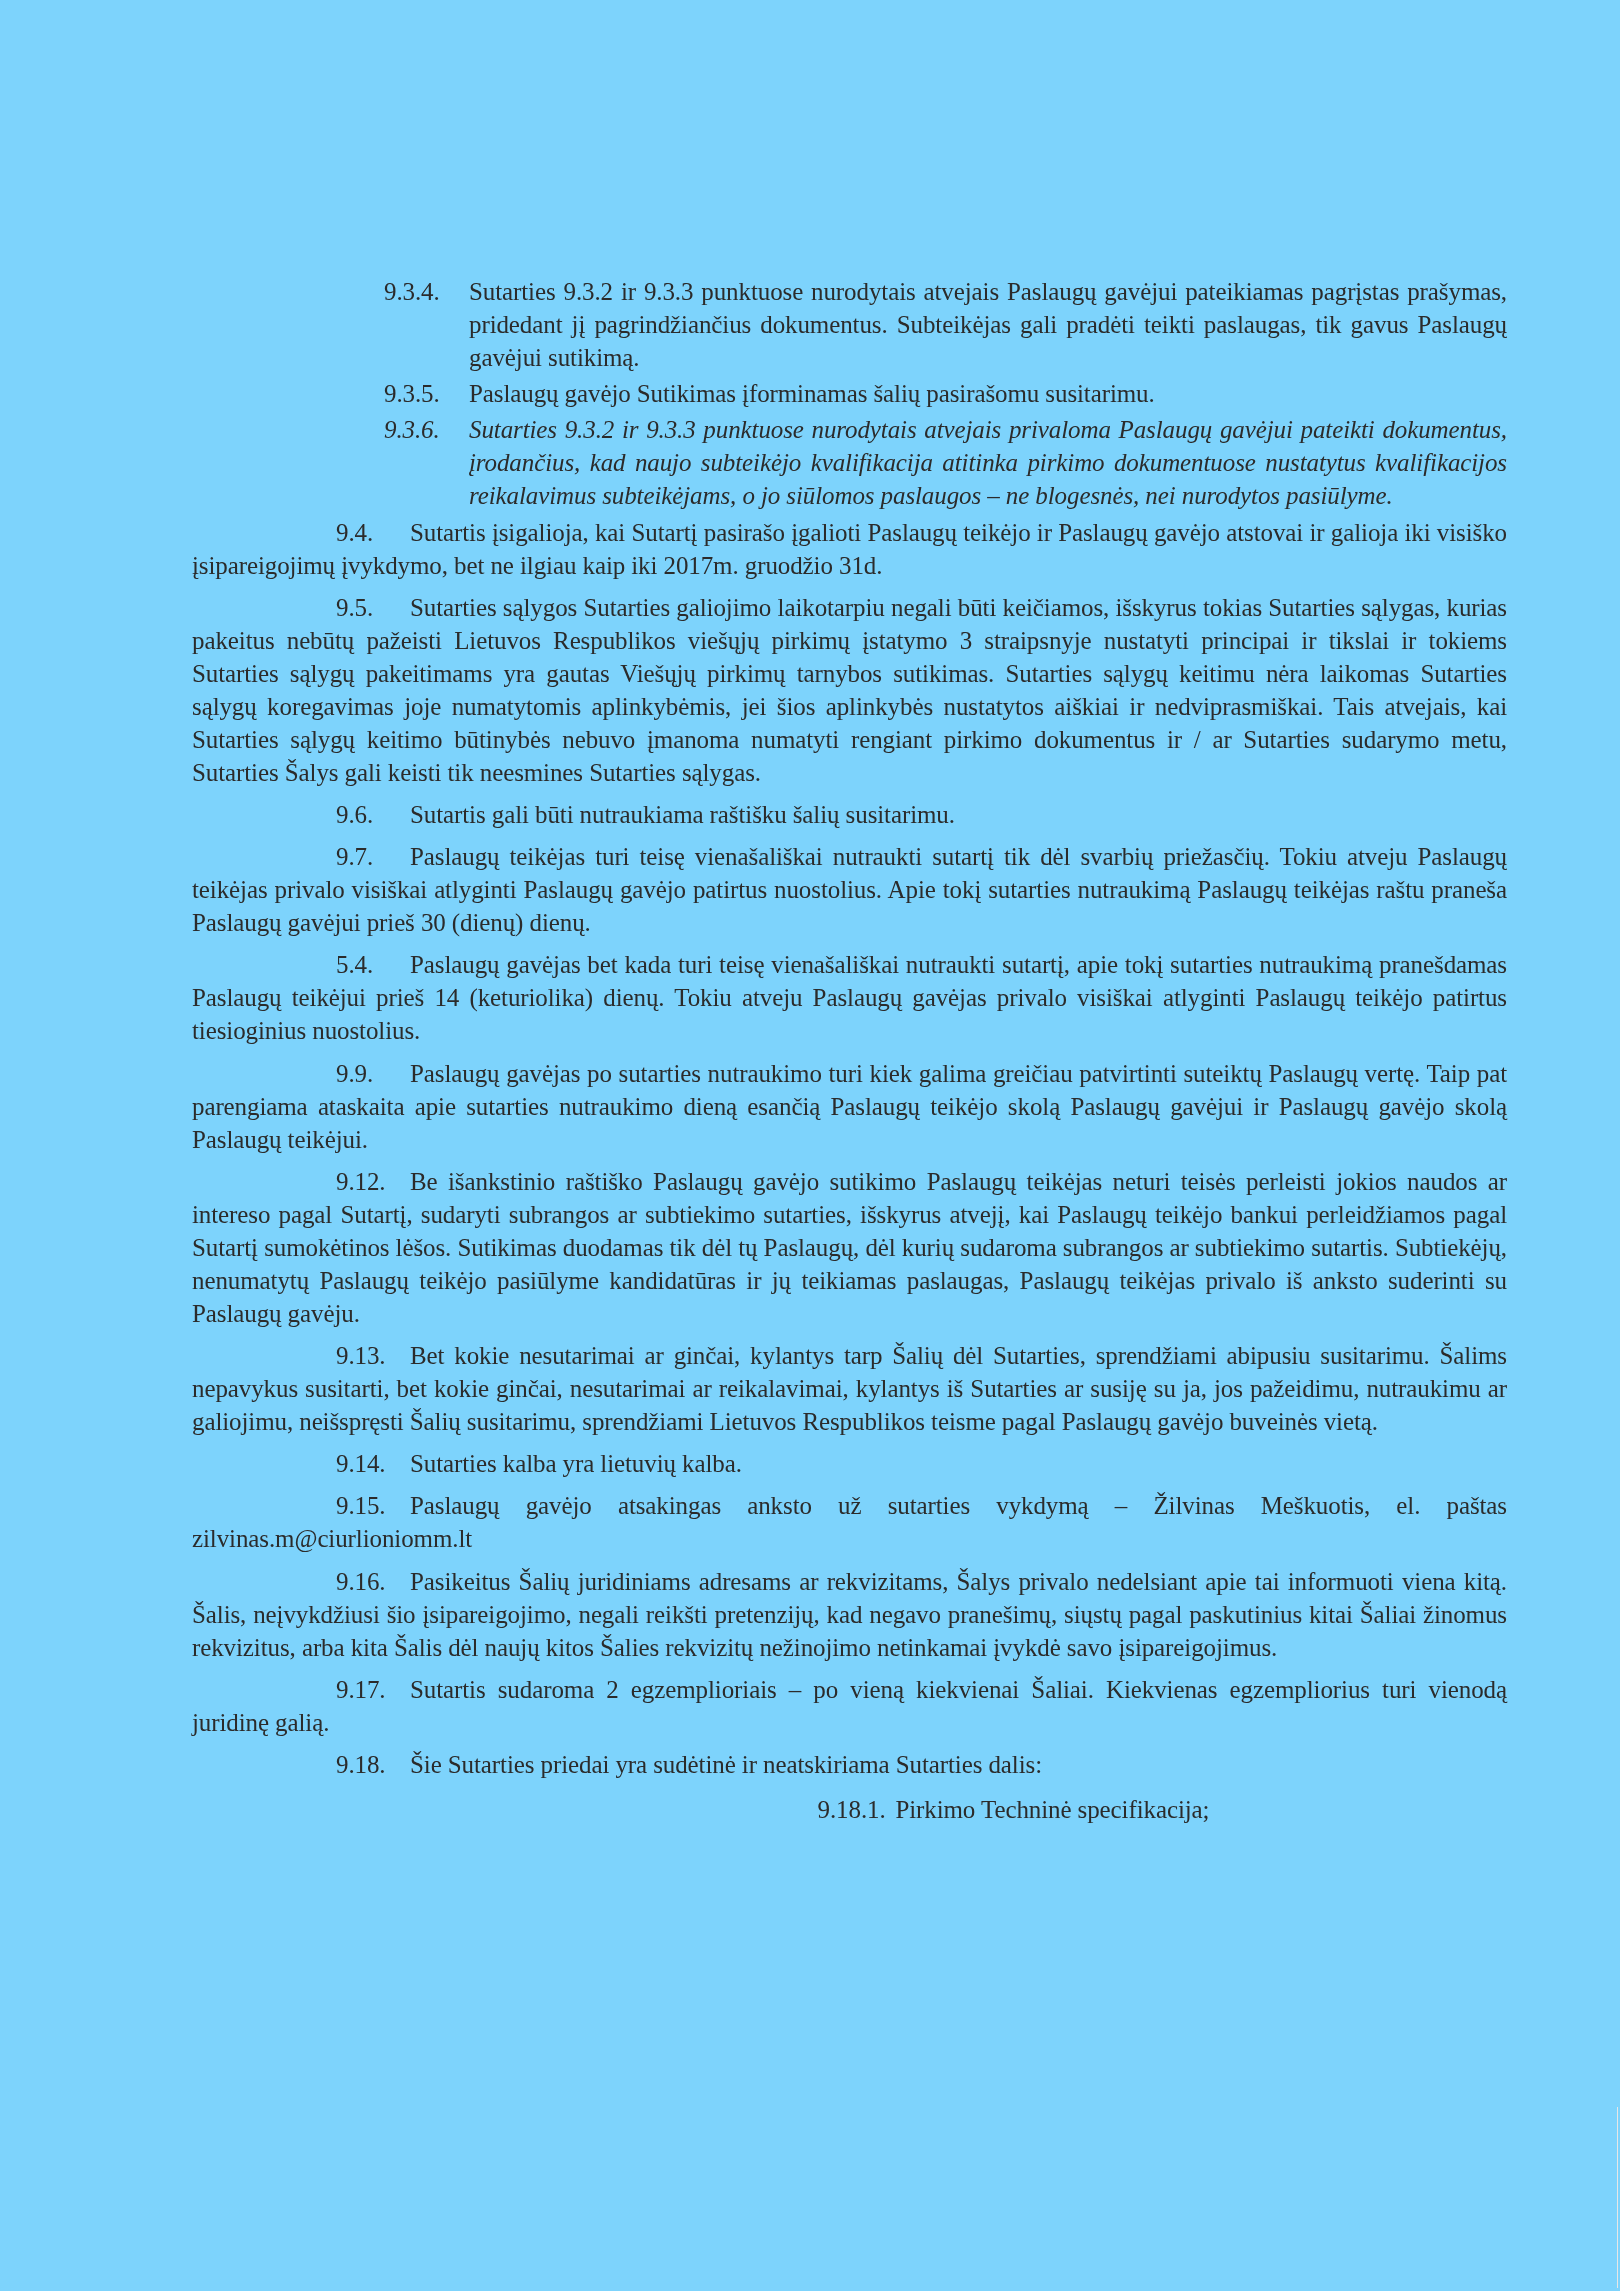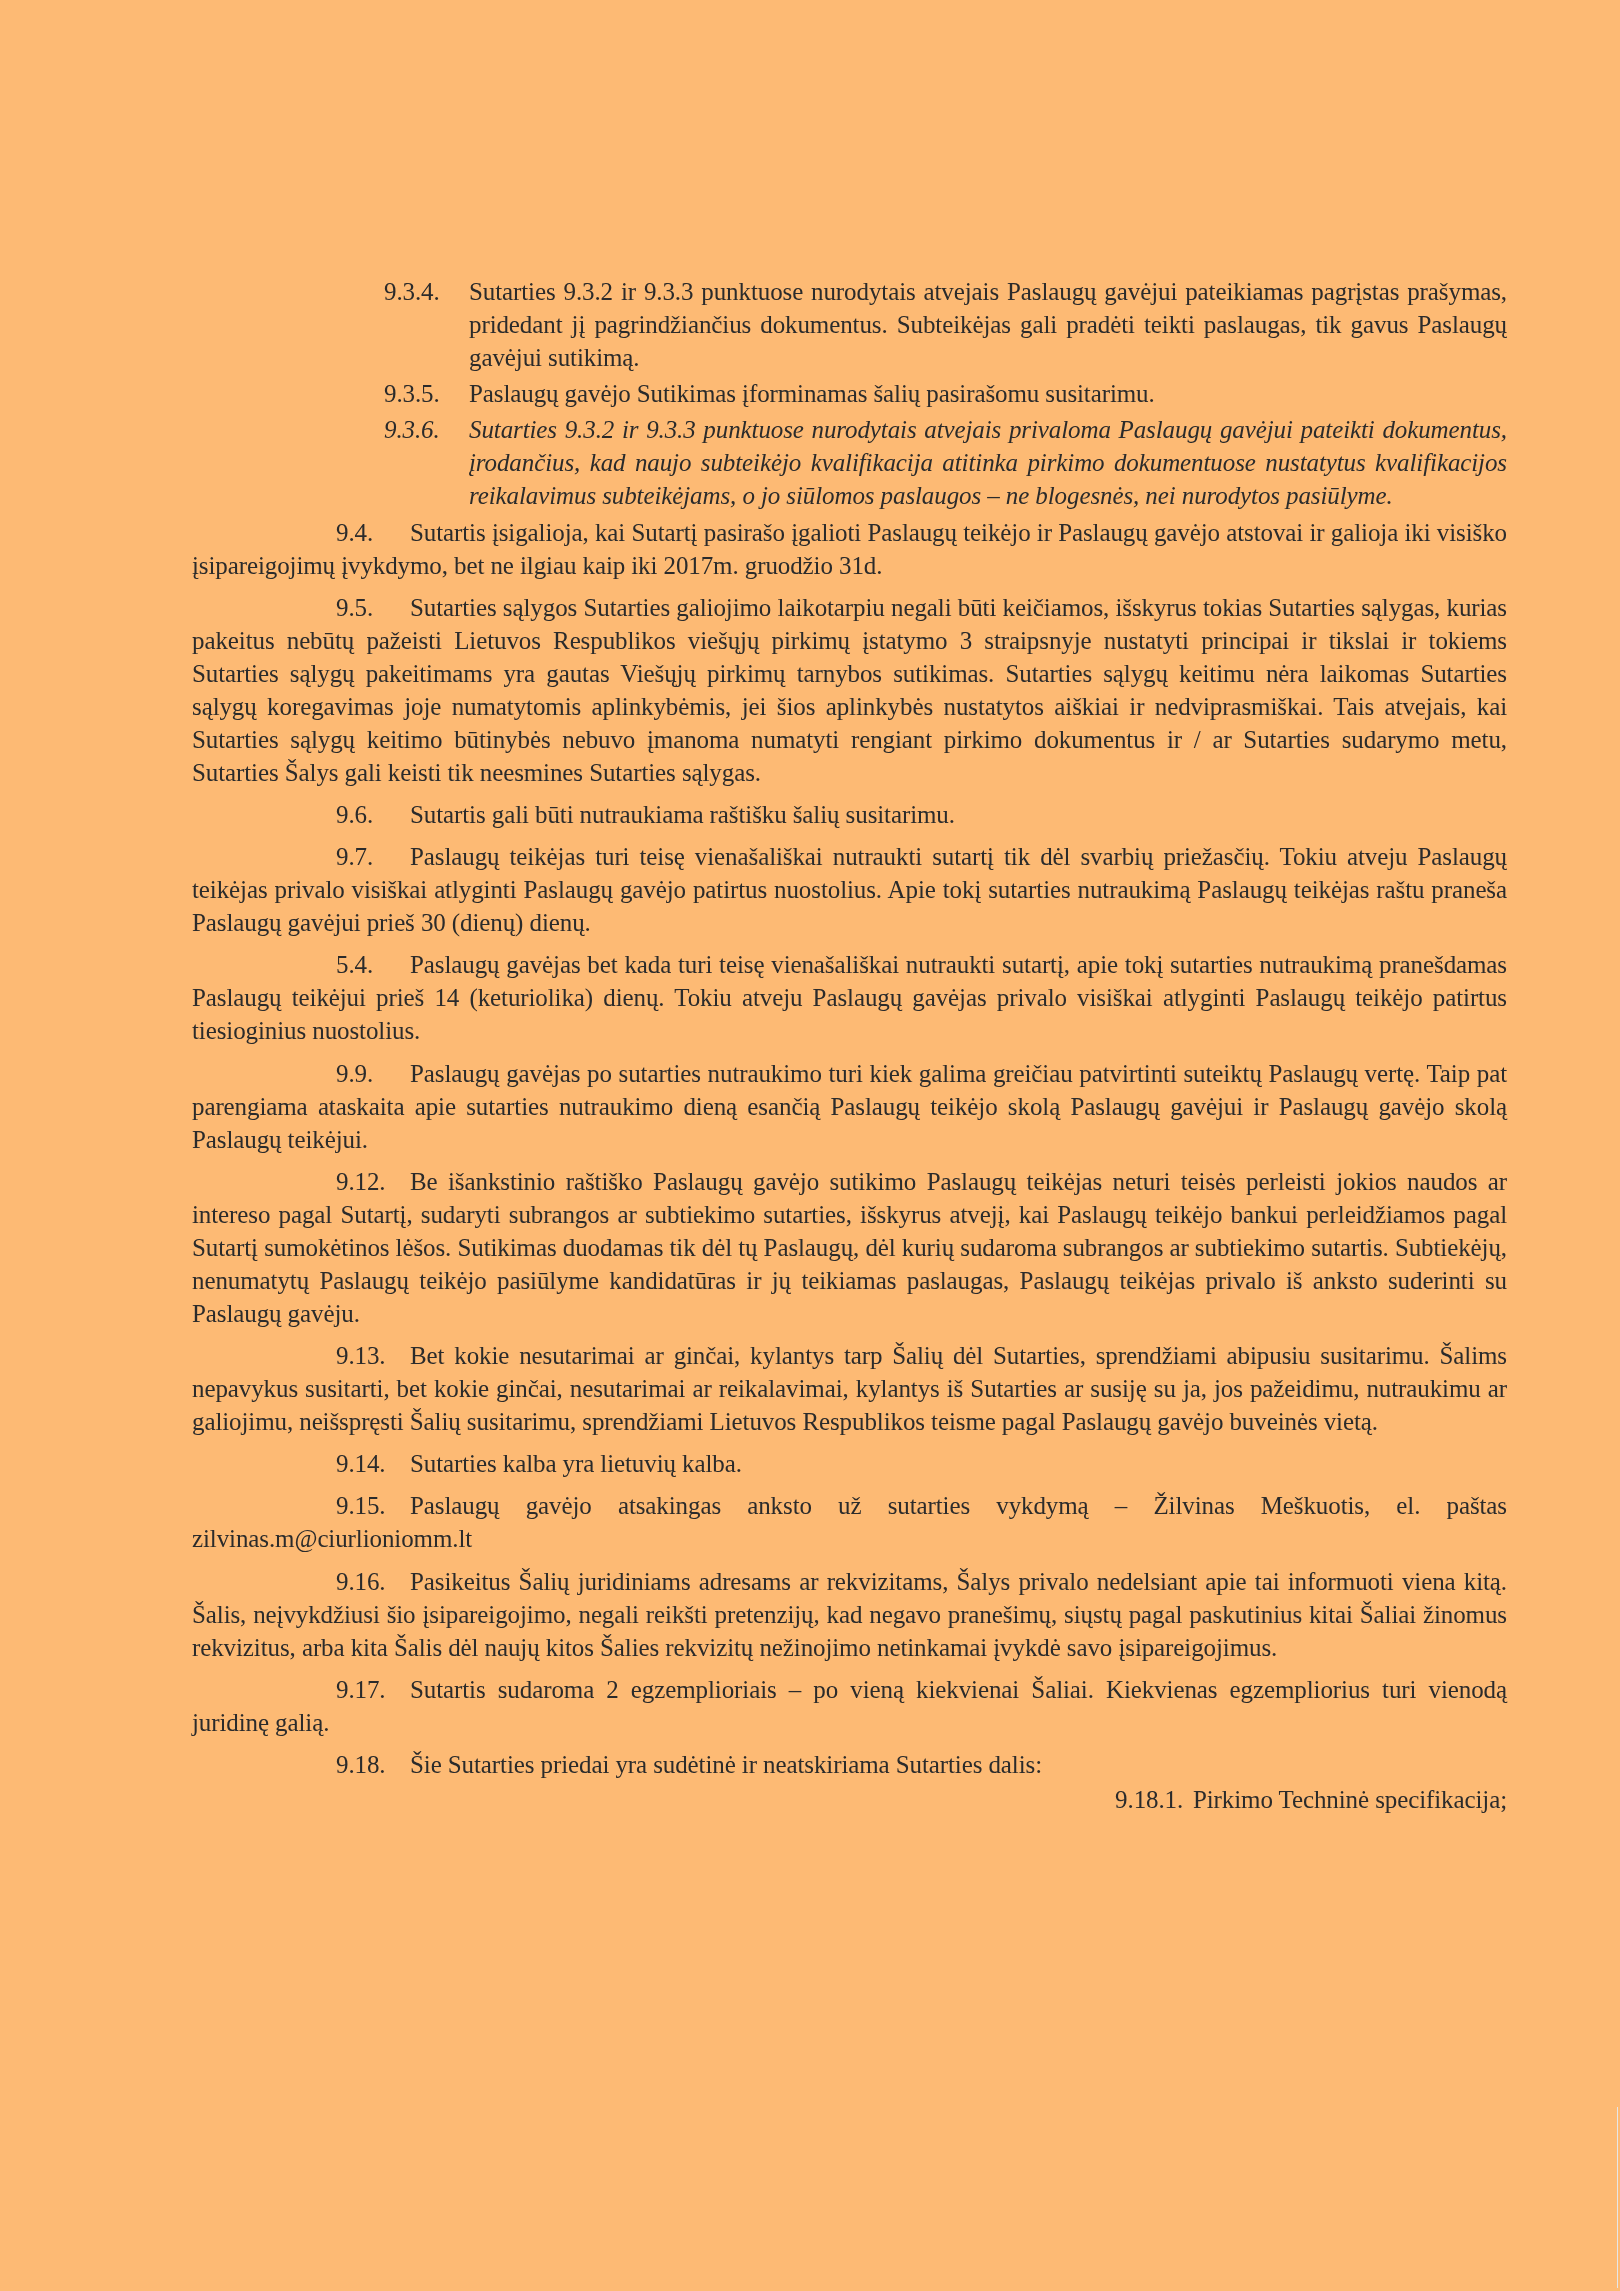--- a/index.html
+++ b/index.html
@@ -1,19 +1,19 @@
 <!DOCTYPE html>
 <html><head>
 <meta charset="utf-8">
 <style>
   html, body { margin: 0; padding: 0; background: #ffffff; }
   body { width: 1620px; height: 2292px; position: relative; overflow: hidden; }
   .page {
     position: absolute; left: 0; top: 0; width: 1620px; height: 2292px;
-    background: #fdba74;
+    background: #7dd3fc;
   }
   .content {
     position: absolute;
     left: 192px;
     top: 275px;
     width: 1315px;
     font-family: "Liberation Serif", "DejaVu Serif", serif;
     font-size: 25px;
     line-height: 33px;
     color: #2b2b2b;
@@ -28,21 +28,21 @@
   .sub {
     margin: 0 0 2.9px 0;
     padding-left: 277px;
     position: relative;
     text-align: justify;
   }
   .sub .num {
     position: absolute; left: 192px; top: 0; text-indent: 0;
   }
   .sub.last-sub { margin-bottom: 3.9px; font-style: italic; }
-  .sub-lone { padding-left: 0; text-indent: 164px; text-align: right; margin: 0; }
+  .sub-lone { padding-left: 0; text-indent: 164px; text-align: center; margin: 12px; }
   .sub-lone .num { position: static; display: inline-block; min-width: 0; margin-right: 9.8px; }
   .edge {
     position: absolute; right: 2px; top: 2107px; width: 1px; height: 181px; background: #e6e6e6;
   }
   .t-left { text-align: left; }
 </style>
 </head>
 <body>
 
 <div class="page">

